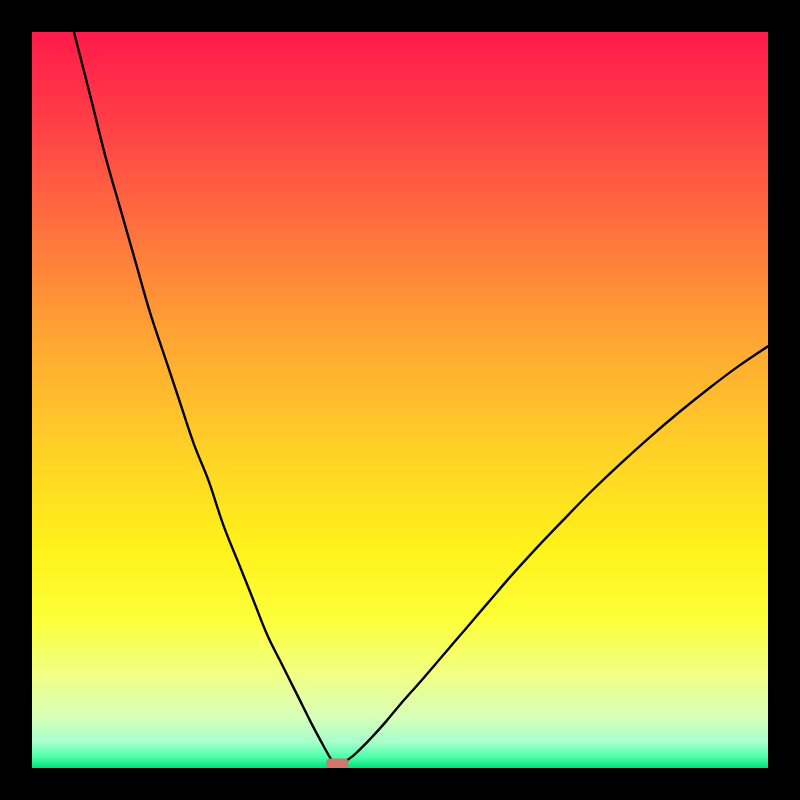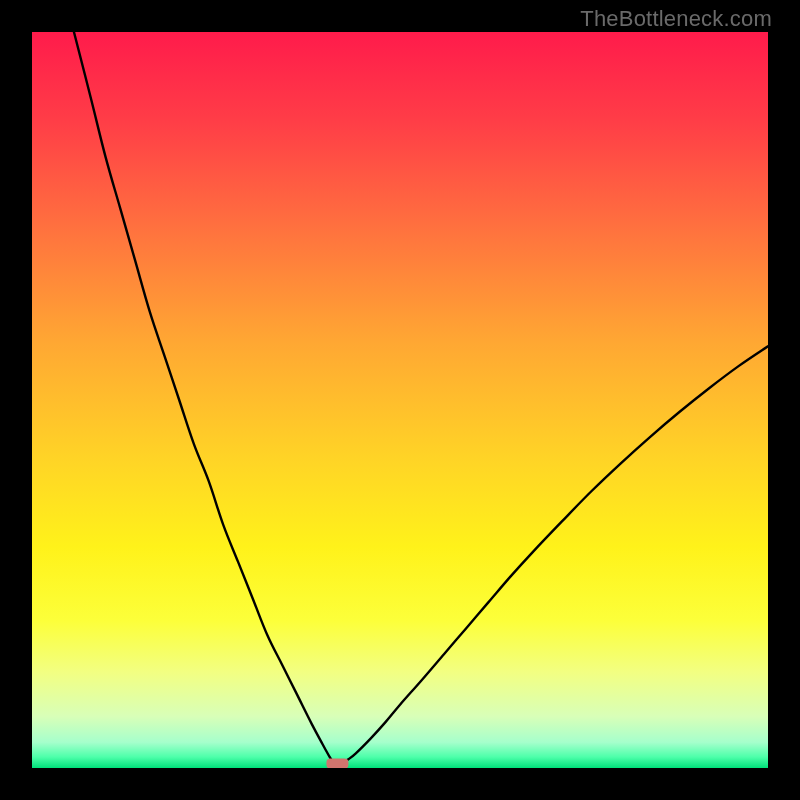--- a/index.html
+++ b/index.html
@@ -33,21 +33,20 @@
     font-weight: 500;
     color: #6a6a6a;
     letter-spacing: 0.2px;
   }
   svg { display: block; }
 </style>
 </head>
 <body>
 
 <div class="frame">
-  <div class="watermark">TheBottleneck.com</div>
   <div class="plot-area">
     <svg id="chart-svg" width="736" height="736" viewBox="0 0 736 736" preserveAspectRatio="none">
       <defs>
         <linearGradient id="bg-grad" x1="0" y1="0" x2="0" y2="1">
             <stop offset="0.00%" stop-color="#ff1b4b"></stop>
             <stop offset="12.00%" stop-color="#ff3d47"></stop>
             <stop offset="26.00%" stop-color="#ff6f3f"></stop>
             <stop offset="42.00%" stop-color="#ffa733"></stop>
             <stop offset="58.00%" stop-color="#ffd426"></stop>
             <stop offset="70.00%" stop-color="#fff21a"></stop>

